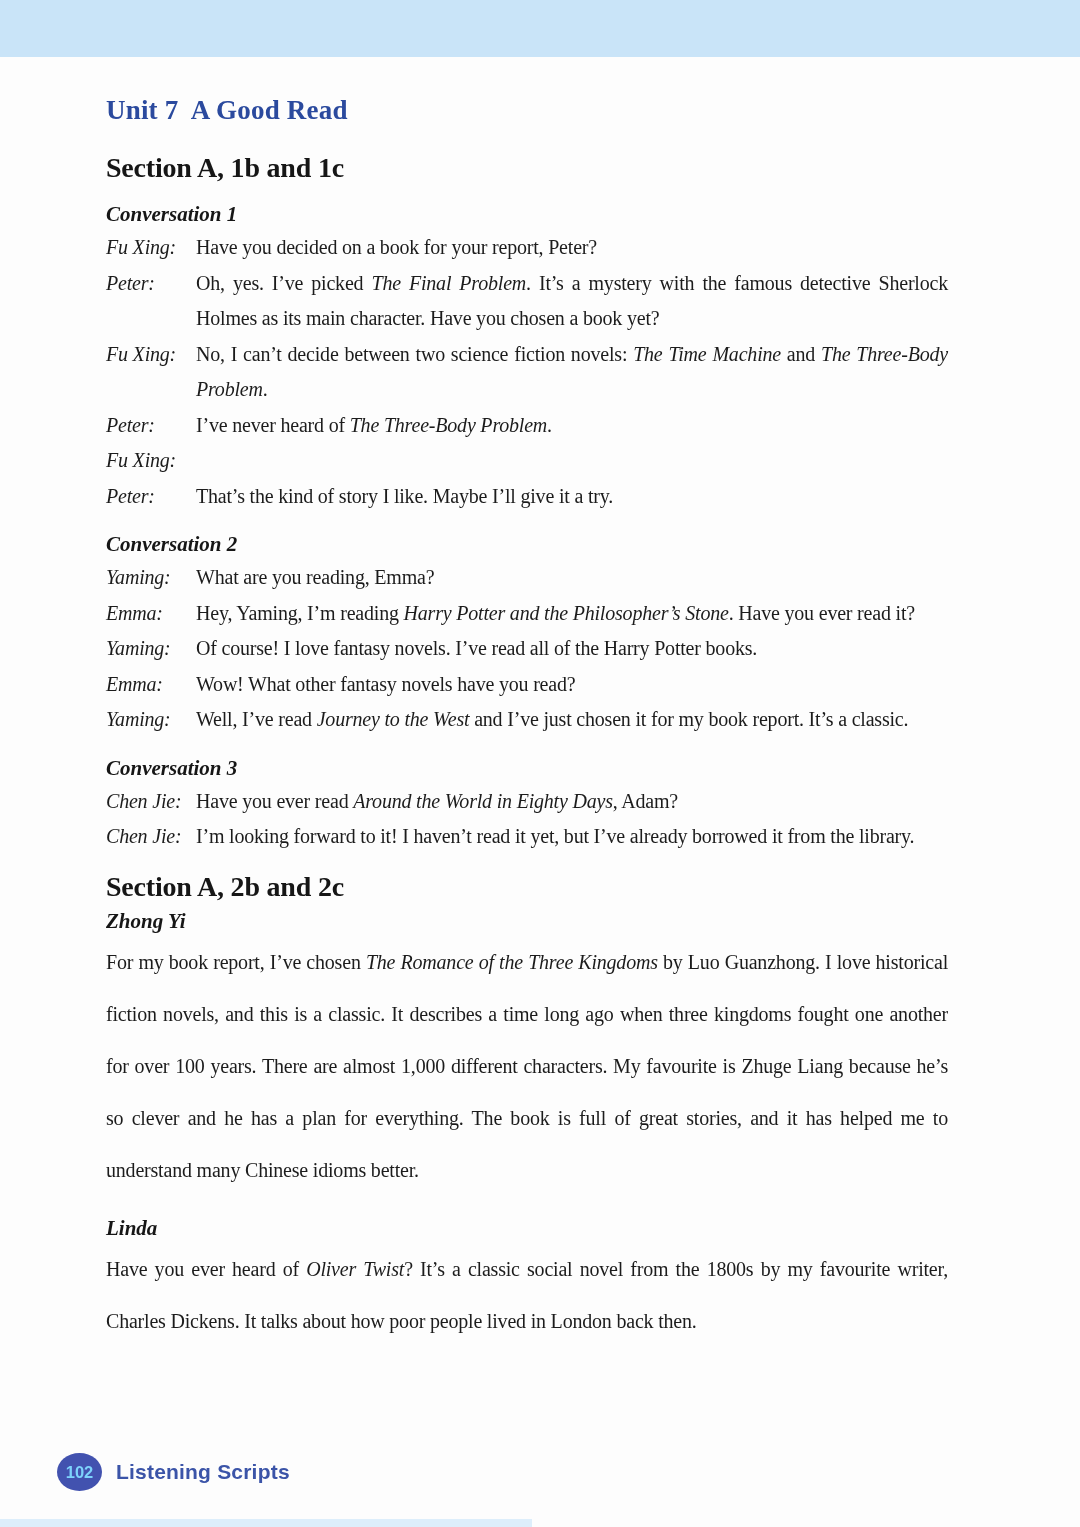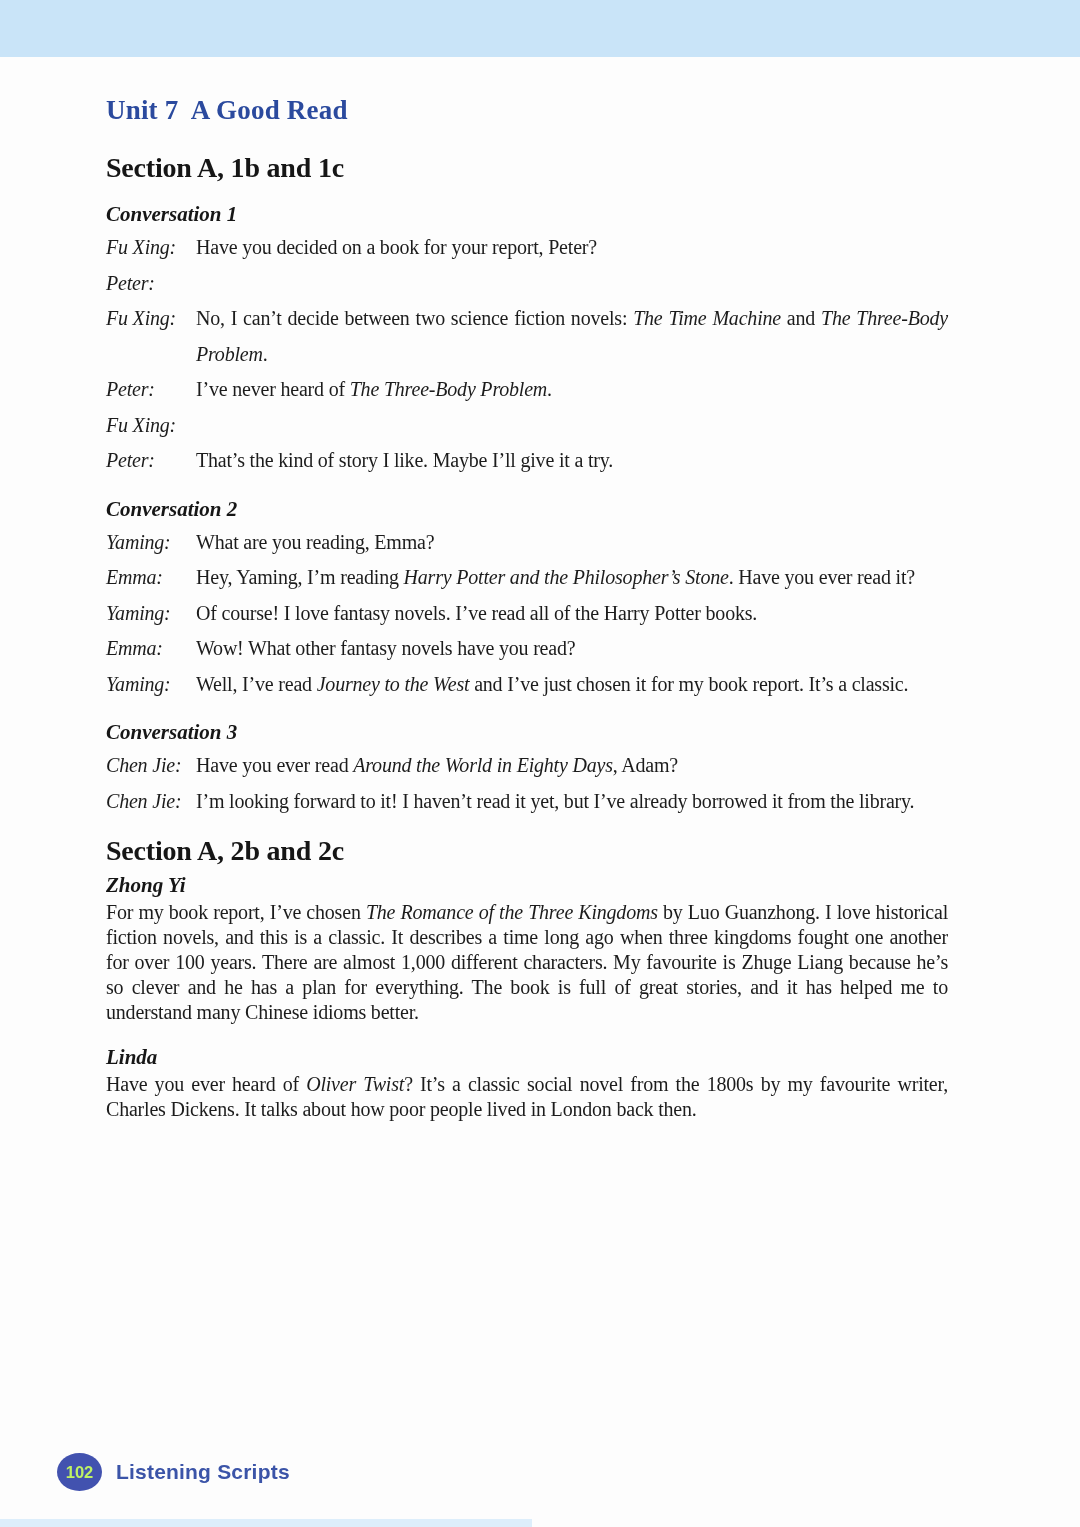--- a/index.html
+++ b/index.html
@@ -35,30 +35,30 @@
     display:flex;font-size:20px;line-height:35.5px;letter-spacing:-0.2px;
   }
   .speaker{flex:0 0 90px;font-style:italic;}
   .speech{flex:1;text-align:justify;}
   .mono-name{
     margin:6px 0 0;font-size:21px;font-weight:bold;font-style:italic;color:#161616;
   }
   .mono-name + .mono-para{margin-top:2px;}
   .mono-name:not(:first-child){margin-top:20px;}
   .mono-para{
-    margin:18px 0 0;font-size:20px;line-height:25px;text-align:justify;letter-spacing:-0.2px;
+    margin:18px 0 0;font-size:20px;line-height:52px;text-align:justify;letter-spacing:-0.2px;
   }
   em{font-style:italic;}
   .page-footer{
     position:absolute;left:57px;top:1453px;display:flex;align-items:center;gap:14px;
     font-family:"Liberation Sans","DejaVu Sans",sans-serif;
   }
   .page-badge{
     width:45px;height:38px;border-radius:50%;background:var(--badge-blue);
-    color:#bef264;font-size:16.5px;font-weight:bold;
+    color:#7dd3fc;font-size:16.5px;font-weight:bold;
     display:flex;align-items:center;justify-content:center;
   }
   .footer-label{
     color:var(--footer-blue);font-size:21px;font-weight:bold;letter-spacing:0.2px;
   }
 </style>
 </head>
 <body>
 
 <div class="top-band"></div>
@@ -69,20 +69,21 @@
 
   <div>
       <section class="conversation">
         <h3 class="conv-title">Conversation 1</h3>
         <div class="dialogue-row">
           <span class="speaker">Fu Xing:</span>
           <span class="speech">Have you decided on a book for your report, Peter?</span>
         </div>
         <div class="dialogue-row">
           <span class="speaker">Peter:</span>
+          <span class="speech">Oh, yes. I’ve picked <em>The Final Problem</em>. It’s a mystery with the famous detective Sherlock Holmes as its main character. Have you chosen a book yet?</span>
         </div>
         <div class="dialogue-row">
           <span class="speaker">Fu Xing:</span>
           <span class="speech">No, I can’t decide between two science fiction novels: <em>The Time Machine</em> and <em>The Three-Body Problem</em>.</span>
         </div>
         <div class="dialogue-row">
           <span class="speaker">Peter:</span>
           <span class="speech">I’ve never heard of <em>The Three-Body Problem</em>.</span>
         </div>
         <div class="dialogue-row">

